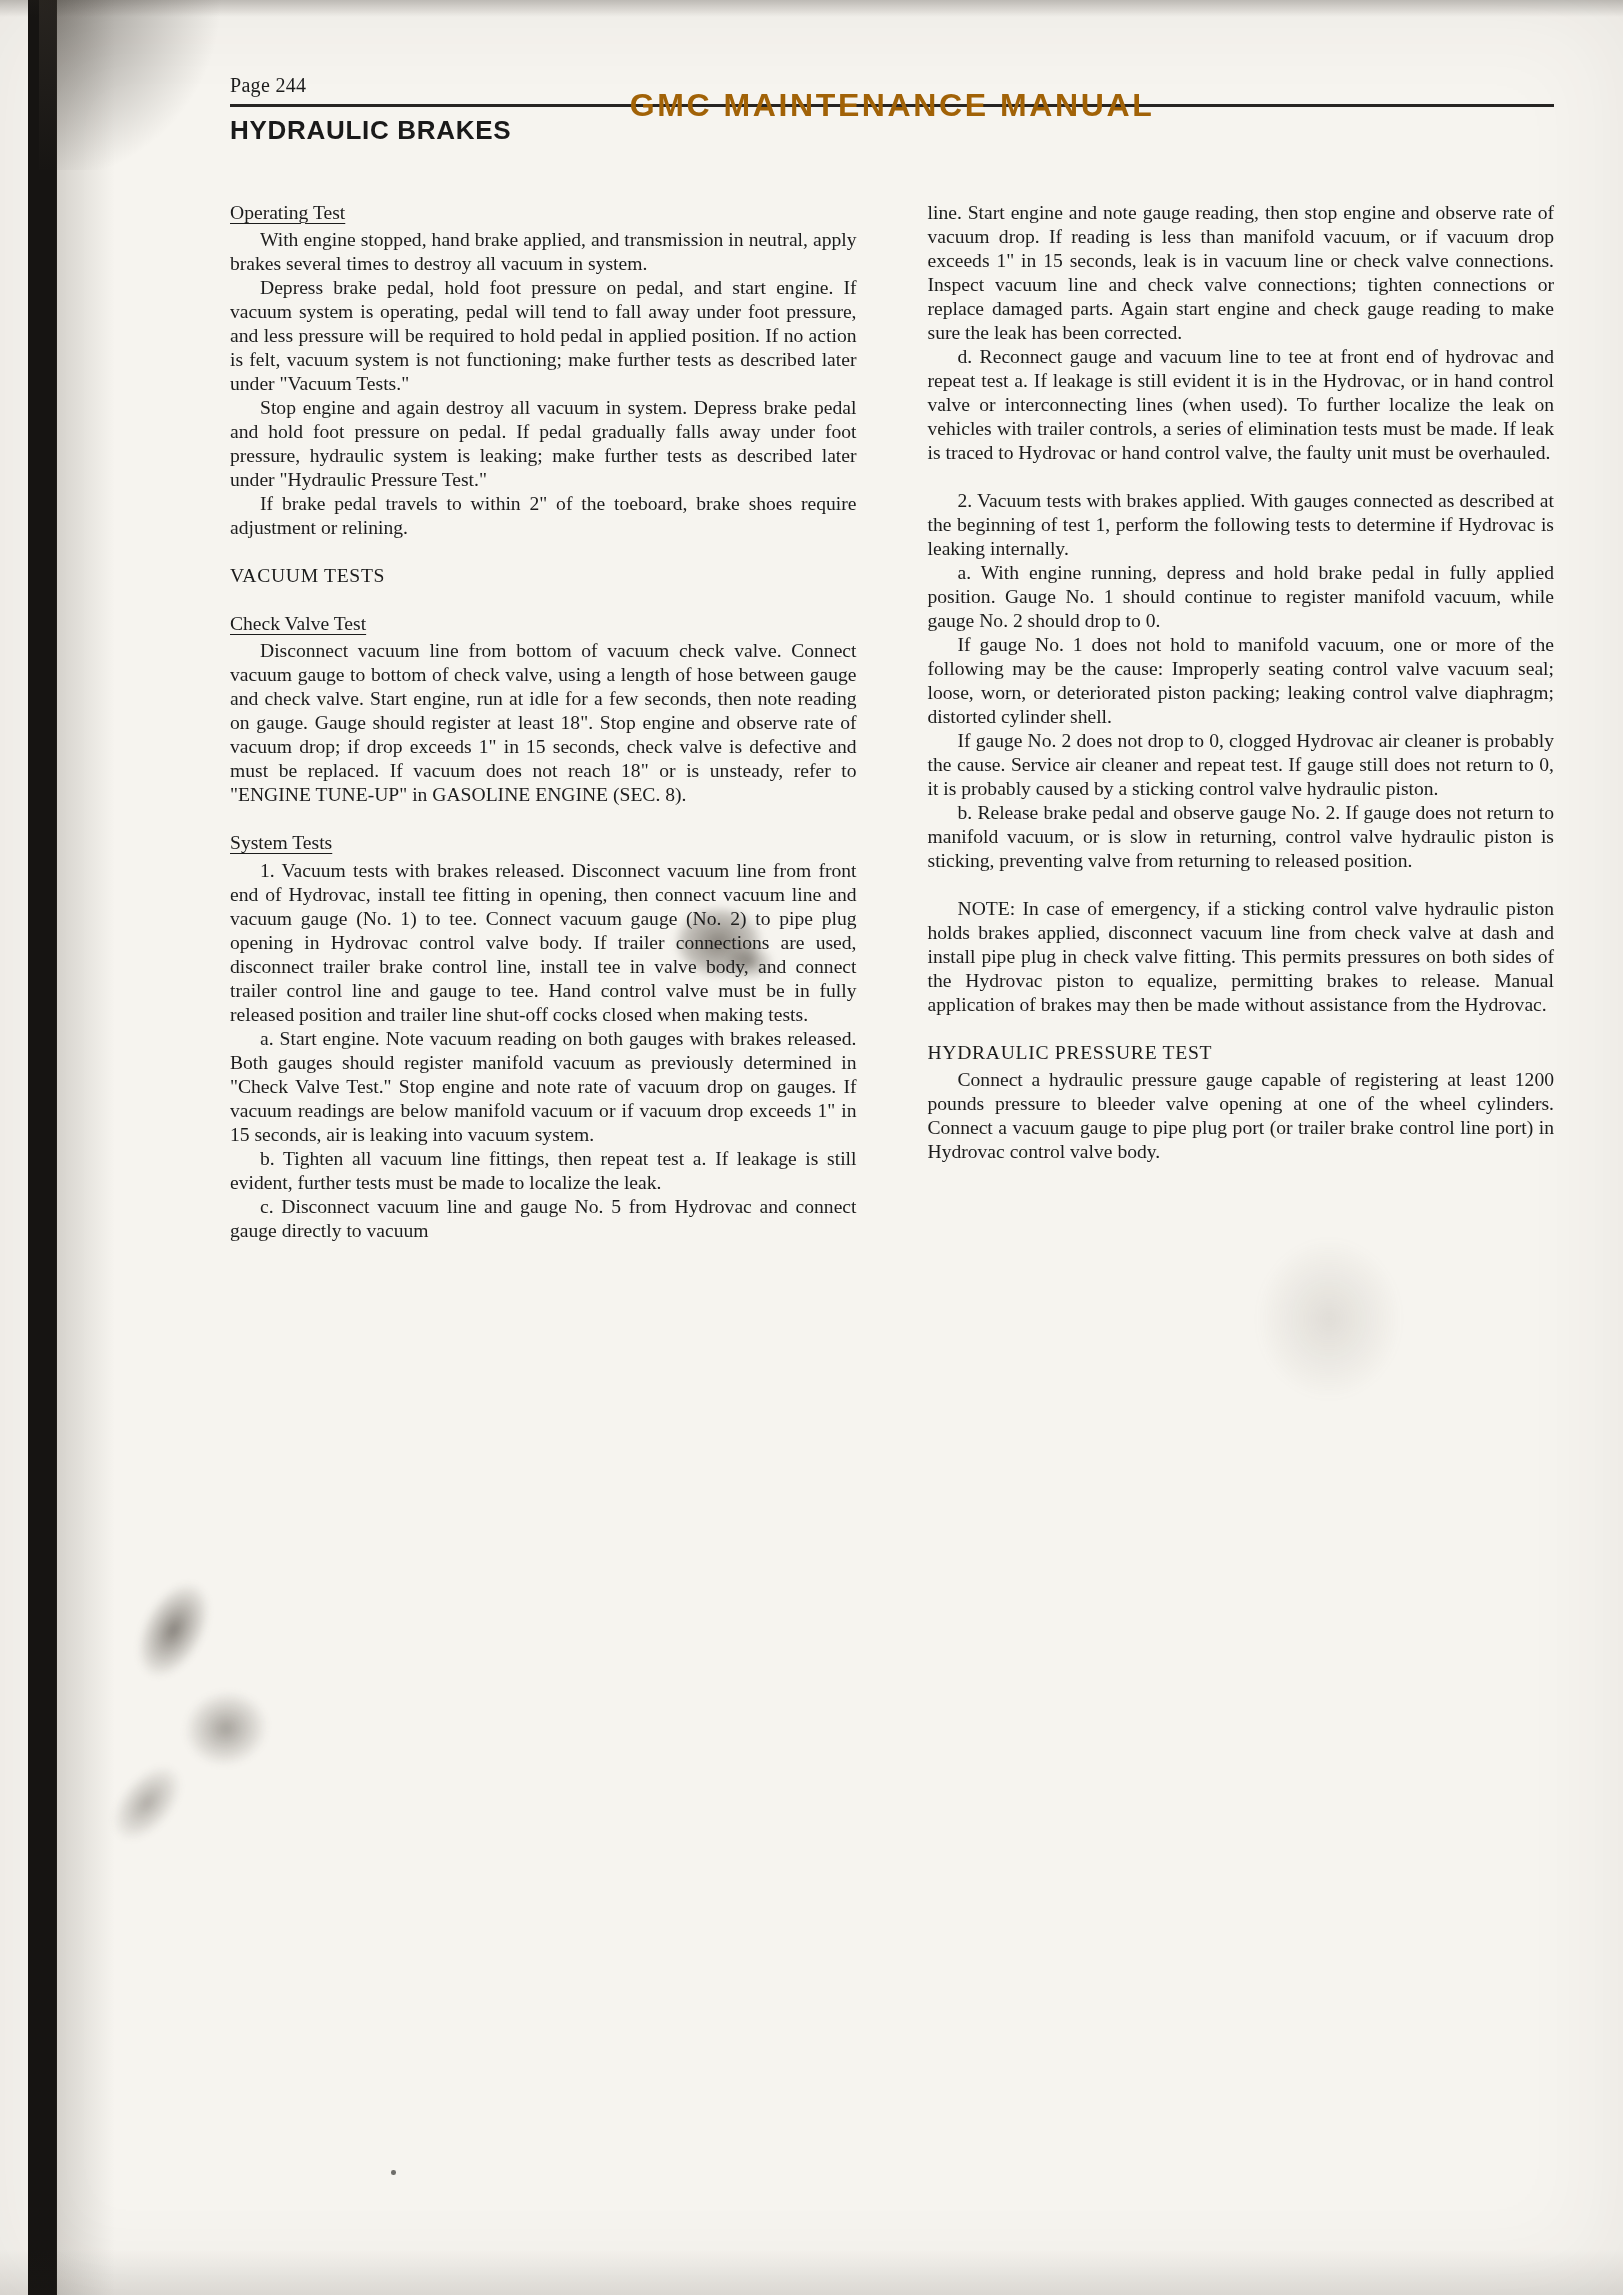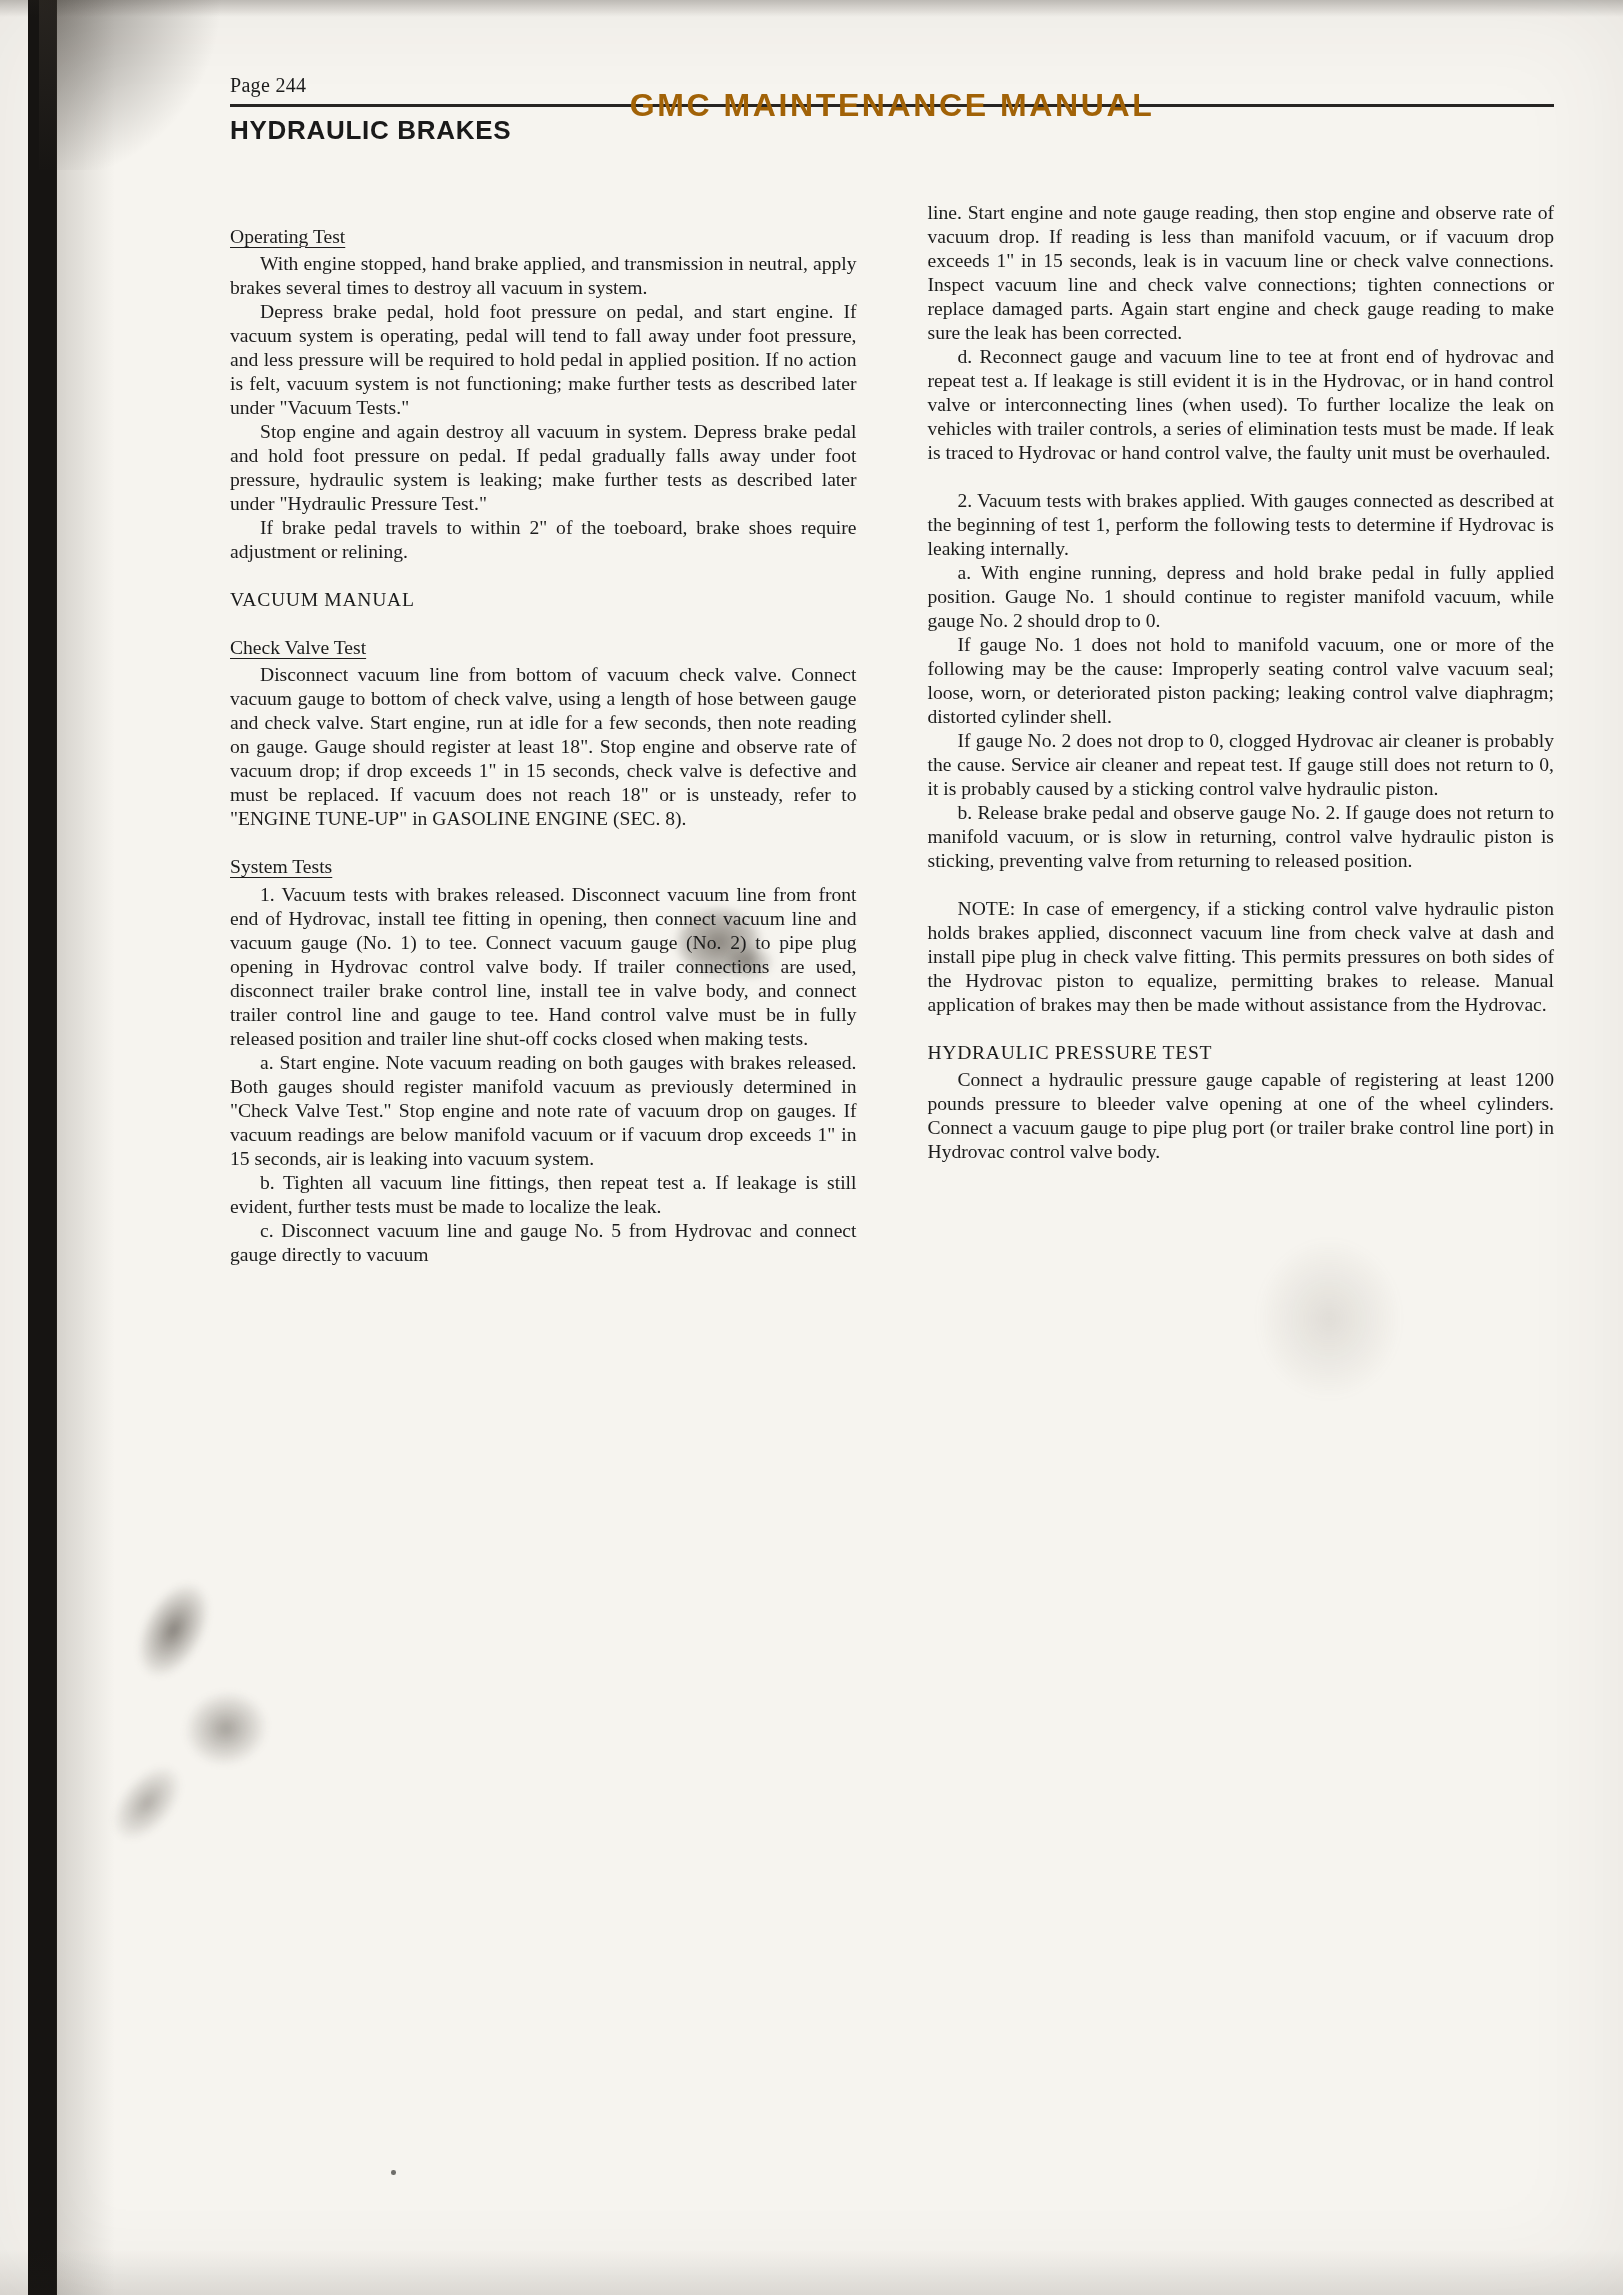--- a/index.html
+++ b/index.html
@@ -129,21 +129,20 @@
     line-height: 24px;
     text-align: justify;
   }
   .para { text-indent: 30px; }
   .flush { text-indent: 0; }
   .uh {
     text-decoration: underline;
     text-underline-offset: 3.9px;
     text-decoration-thickness: 1.3px;
     margin-bottom: 3.3px;
-    margin-top: 24px;
   }
   .caps-h {
     margin-top: 24px;
     margin-bottom: 24px;
     letter-spacing: 0.7px;
   }
   .caps-h.tight { margin-bottom: 3.3px; }
   .mt { margin-top: 24px; }
   .u-lead {
     text-underline-offset: 3.9px;
@@ -179,21 +178,21 @@
 
   <main class="columns">
 
     <section class="col">
       <div class="uh">Operating Test</div>
       <p class="para">With engine stopped, hand brake applied, and transmission in neutral, apply brakes several times to destroy all vacuum in system.</p>
       <p class="para">Depress brake pedal, hold foot pressure on pedal, and start engine. If vacuum system is operating, pedal will tend to fall away under foot pressure, and less pressure will be required to hold pedal in applied position. If no action is felt, vacuum system is not functioning; make further tests as described later under "Vacuum Tests."</p>
       <p class="para">Stop engine and again destroy all vacuum in system. Depress brake pedal and hold foot pressure on pedal. If pedal gradually falls away under foot pressure, hydraulic system is leaking; make further tests as described later under "Hydraulic Pressure Test."</p>
       <p class="para">If brake pedal travels to within 2" of the toeboard, brake shoes require adjustment or relining.</p>
 
-      <div class="caps-h">VACUUM MANUAL</div>
+      <div class="caps-h">VACUUM TESTS</div>
 
       <div class="uh">Check Valve Test</div>
       <p class="para">Disconnect vacuum line from bottom of vacuum check valve. Connect vacuum gauge to bottom of check valve, using a length of hose between gauge and check valve. Start engine, run at idle for a few seconds, then note reading on gauge. Gauge should register at least 18". Stop engine and observe rate of vacuum drop; if drop exceeds 1" in 15 seconds, check valve is defective and must be replaced. If vacuum does not reach 18" or is unsteady, refer to "ENGINE TUNE-UP" in GASOLINE ENGINE (SEC. 8).</p>
 
       <div class="uh mt">System Tests</div>
       <p class="para"><span class="u-lead">1. Vacuum tests with brakes released.</span><span> Disconnect vacuum line from front end of Hydrovac, install tee fitting in opening, then connect vacuum line and vacuum gauge (No. 1) to tee. Connect vacuum gauge (No. 2) to pipe plug opening in Hydrovac control valve body. If trailer connections are used, disconnect trailer brake control line, install tee in valve body, and connect trailer control line and gauge to tee. Hand control valve must be in fully released position and trailer line shut-off cocks closed when making tests.</span></p>
       <p class="para">a. Start engine. Note vacuum reading on both gauges with brakes released. Both gauges should register manifold vacuum as previously determined in "Check Valve Test." Stop engine and note rate of vacuum drop on gauges. If vacuum readings are below manifold vacuum or if vacuum drop exceeds 1" in 15 seconds, air is leaking into vacuum system.</p>
       <p class="para">b. Tighten all vacuum line fittings, then repeat test a. If leakage is still evident, further tests must be made to localize the leak.</p>
       <p class="para">c. Disconnect vacuum line and gauge No. 5 from Hydrovac and connect gauge directly to vacuum</p>
     </section>

